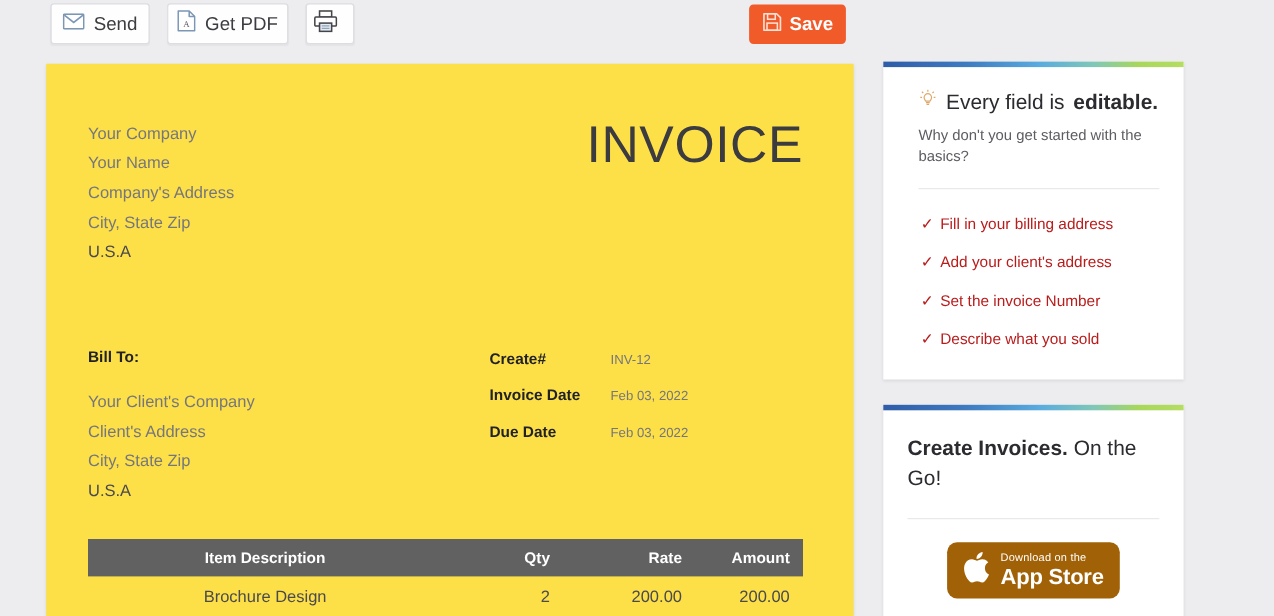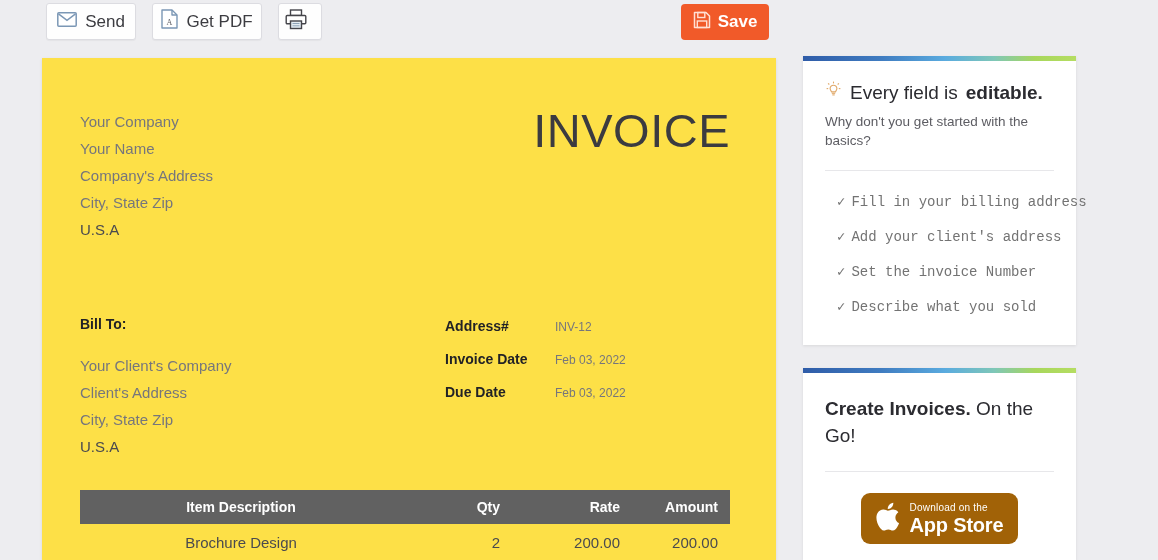--- a/index.html
+++ b/index.html
@@ -171,21 +171,21 @@
   }
   .side-card.tips { top: 56px; height: 289px; }
   .side-card.app  { top: 368px; height: 192px; }
 
   .grad-bar {
     height: 5px;
     width: 100%;
     background: linear-gradient(to right, #2f5ca8 0%, #3f7bc0 28%, #5aabdf 52%, #7fc7b8 70%, #a8d75c 85%, #b5dd62 100%);
   }
 
-  .tips-body { padding: 20px 22px 0 22px; }
+  .tips-body { padding: 20px 22px 0 32px; }
 
   .tips-heading {
     display: flex;
     align-items: center;
     gap: 8px;
     font-size: 19px;
     color: #2b2b30;
     white-space: nowrap;
   }
   .tips-heading .bold { font-weight: bold; }
@@ -199,24 +199,23 @@
 
   .tips-divider {
     margin: 20px 0 0 0;
     height: 1px;
     background: #e7e7ea;
   }
 
   .tips-list { padding: 14px 0 0 34px; }
   .tips-item {
     font-size: 14px;
-    color: #737373;
+    color: #b91c1c;
     line-height: 35px;
     white-space: nowrap;
-    font-family: Liberation Mono, monospace;
   }
   .tips-item .check { margin-right: 6px; }
 
   .app-body { padding: 22px 22px 14px 22px; }
   .app-heading {
     font-size: 19px;
     color: #2b2b30;
     line-height: 27px;
   }
   .app-heading .bold { font-weight: bold; }
@@ -322,21 +321,21 @@
   <div class="billto-block">
     <div class="billto-label">Bill To:</div>
     <div class="line">Your Client's Company</div>
     <div class="line">Client's Address</div>
     <div class="line">City, State Zip</div>
     <div class="line usa">U.S.A</div>
   </div>
 
   <div class="meta-block">
     <div class="meta-row">
-      <div class="meta-label">Address#</div>
+      <div class="meta-label">Create#</div>
       <div class="meta-value">INV-12</div>
     </div>
     <div class="meta-row">
       <div class="meta-label">Invoice Date</div>
       <div class="meta-value">Feb 03, 2022</div>
     </div>
     <div class="meta-row">
       <div class="meta-label">Due Date</div>
       <div class="meta-value">Feb 03, 2022</div>
     </div>

